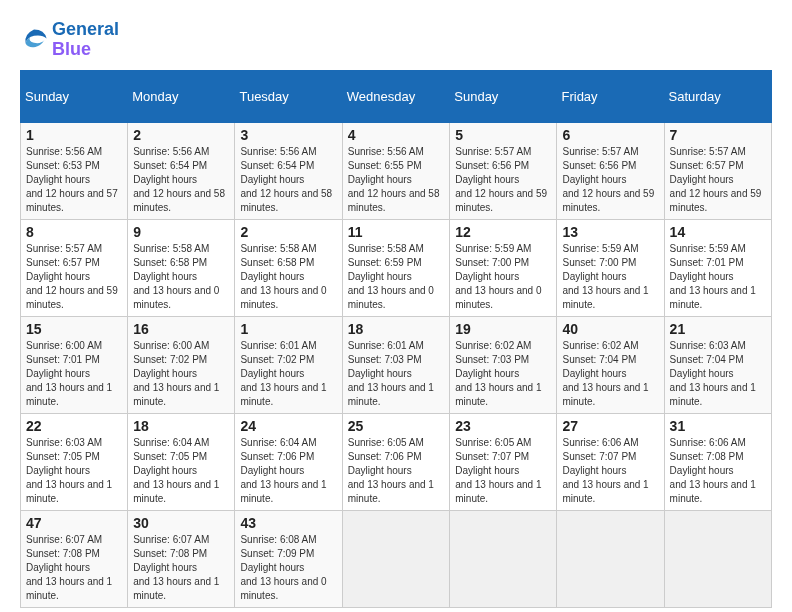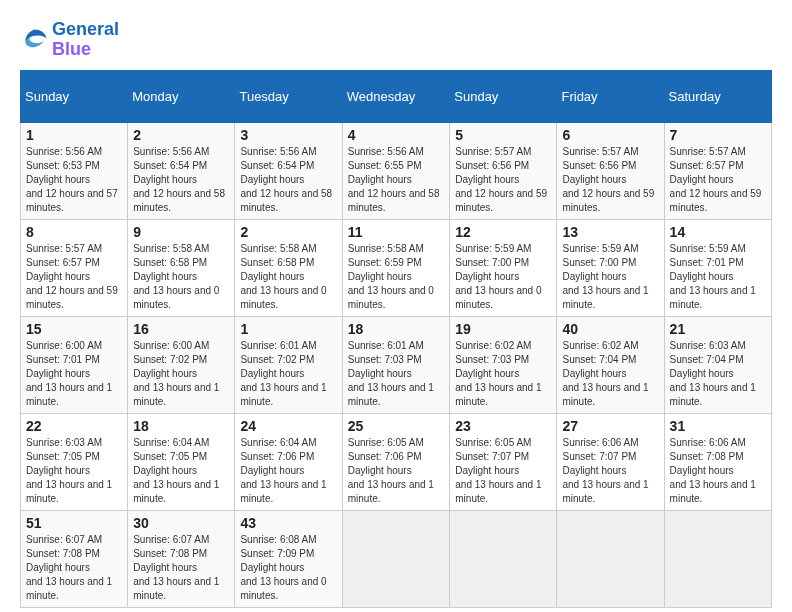--- a/index.html
+++ b/index.html
@@ -378,21 +378,21 @@
         <div class="day-detail">
           Sunrise: 6:06 AM<br>
           Sunset: 7:08 PM<br>
           Daylight hours<br>
           and 13 hours and 1 minute.
         </div>
       </td>
       </tr>
       <tr>
         <td>
-        <span class="day-number">51</span>
+        <span class="day-number">47</span>
         <div class="day-detail">
           Sunrise: 6:07 AM<br>
           Sunset: 7:08 PM<br>
           Daylight hours<br>
           and 13 hours and 1 minute.
         </div>
       </td>
         <td>
         <span class="day-number">30</span>
         <div class="day-detail">

